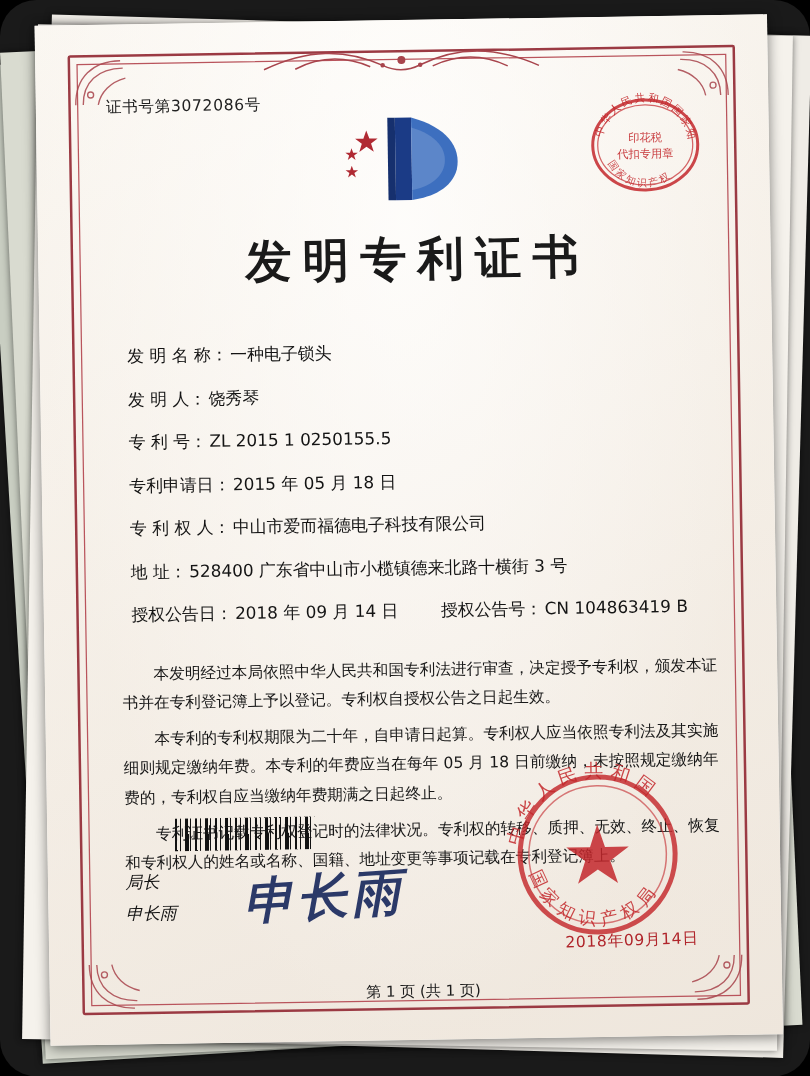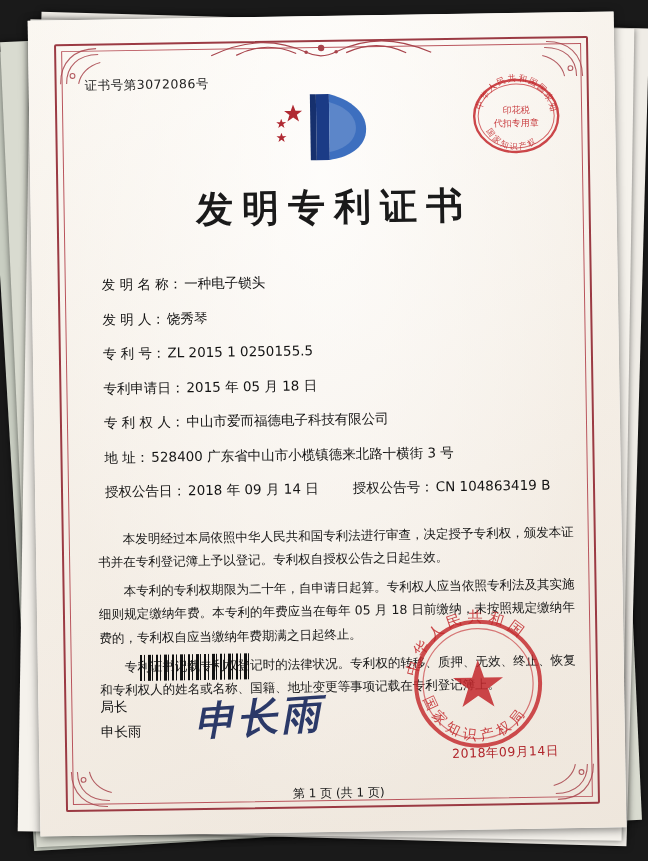--- a/index.html
+++ b/index.html
@@ -13,20 +13,21 @@
     overflow: hidden;
     font-family: "DejaVu Sans", "Liberation Sans", sans-serif;
   }
 
   #scene {
     position: relative;
     width: 648px;
     height: 861px;
     background: #1a1a1a;
     overflow: hidden;
+    border-radius: 29px;
   }
 
   
   .stack-sheet {
     position: absolute;
     background: #e9e6e0;
     box-shadow: 0 0 6px rgba(0,0,0,0.55);
   }
   .stack-a {
     left: 18px; top: 28px; width: 606px; height: 806px;
@@ -207,20 +208,21 @@
   }
 
   
   .sign-block {
     position: absolute;
     left: 6px;
     bottom: 52px;
     font-size: 13.5px;
     line-height: 1.9;
     color: #141414;
+    font-style: italic;
   }
   .handwriting {
     position: absolute;
     left: 100px;
     bottom: 50px;
     font-family: "DejaVu Serif", "Liberation Serif", serif;
     font-size: 40px;
     font-weight: bold;
     font-style: italic;
     color: #1b2a5e;

